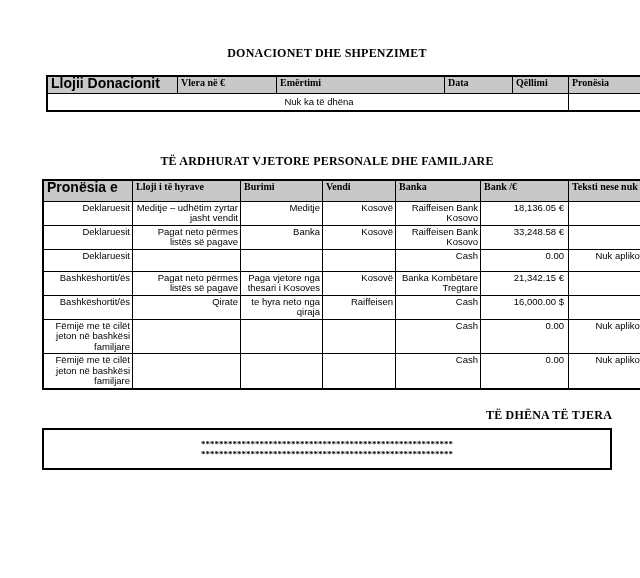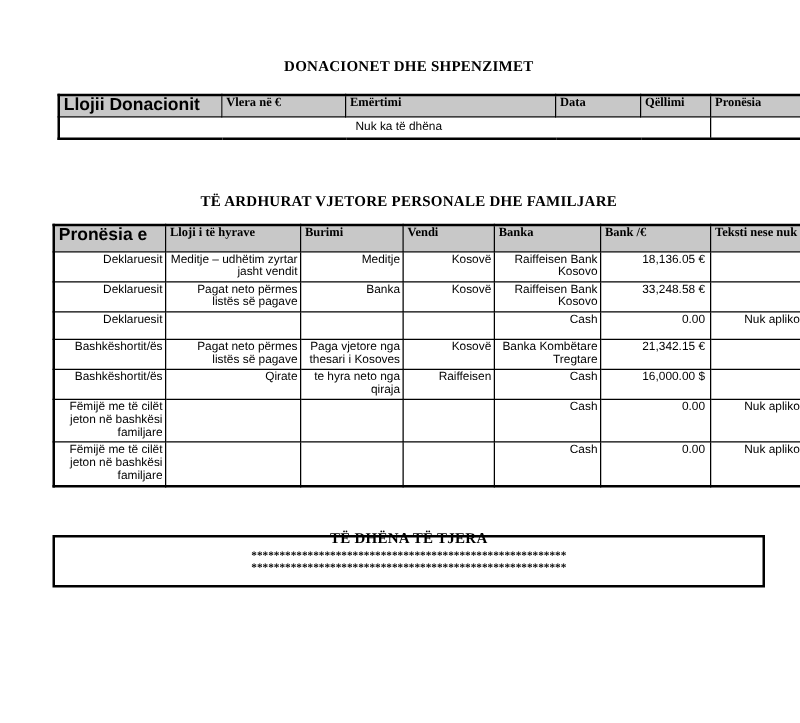--- a/index.html
+++ b/index.html
@@ -10,21 +10,21 @@
   }
   .title {
     position:absolute; left:42px; width:570px;
     text-align:center;
     font-family:"Liberation Serif", serif;
     font-weight:bold; font-size:12px; letter-spacing:0.2px;
     white-space:nowrap;
   }
   #title-donations { top:46px; }
   #title-income    { top:154px; }
-  #title-other     { top:423px; }
+  #title-other     { top:408px;text-align:right; }
 
   table.tbl {
     position:absolute; border-collapse:collapse; table-layout:fixed;
     border:2px solid #000;
   }
   #donations-table { top:75px; left:46px; width:566px; }
   #income-table    { top:179px; left:42px; width:570px; }
 
   .tbl th, .tbl td {
     border:1px solid #000;

